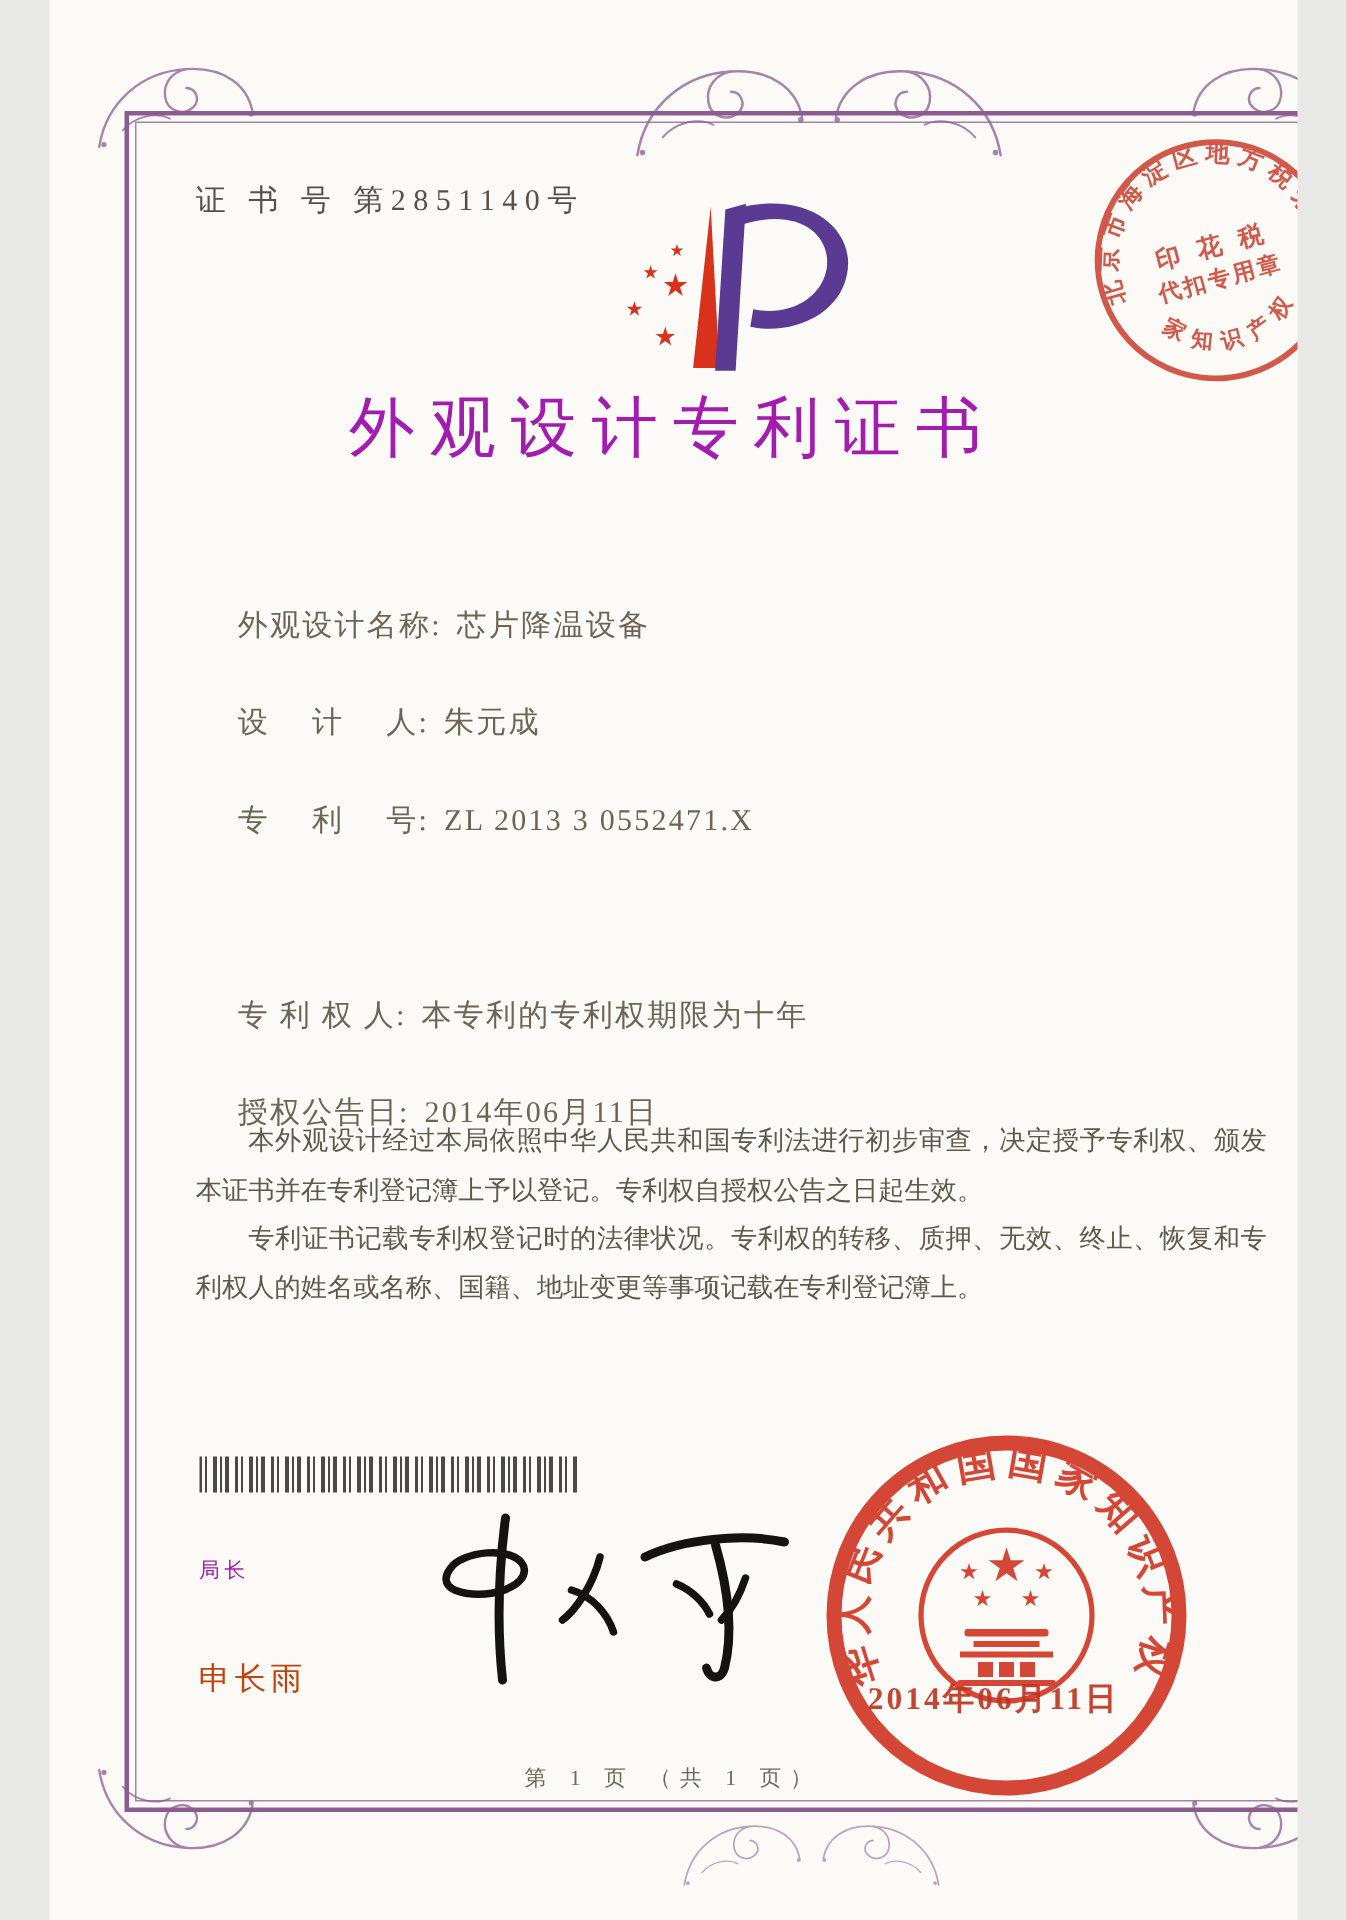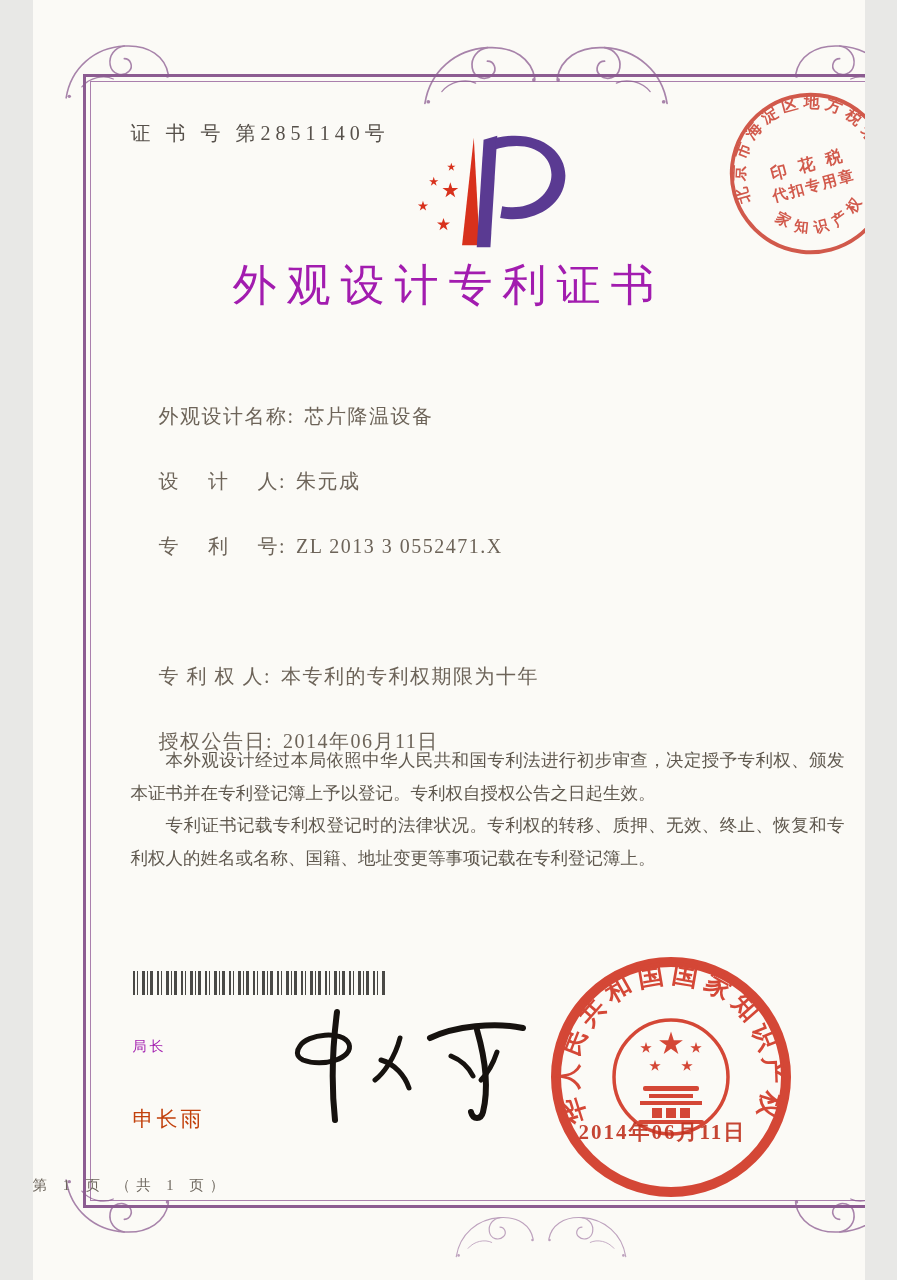--- a/index.html
+++ b/index.html
@@ -59,21 +59,21 @@
   .signoff-name {position:absolute; left:100px; top:1085px; font-size:21px; color:#c2410c; letter-spacing:3px;margin-top:20px;}
   .signature{position:absolute; left:212px; top:1008px;}
   
   .seal{position:absolute; left:513px; top:952px; opacity:.93;}
   .seal-date{
     position:absolute; left:546px; top:1118px; font-size:21px; font-weight:700;
     color:#c0321f; letter-spacing:2px; opacity:.9;
   }
   
   .footer{
-    position:absolute; left:0; top:1176px; width:100%; 
+    position:absolute; left:0; top:1176px; width:100%; text-align:center;
     font-size:14.5px; letter-spacing:6px; color:#6e675e;font-family:Liberation Serif, serif;
   }
   svg text{font-family:"Liberation Serif","DejaVu Serif",serif;}
 </style>
 </head>
 <body>
 
 <div class="page">
 
   <svg width="0" height="0" style="position:absolute" aria-hidden="true">

